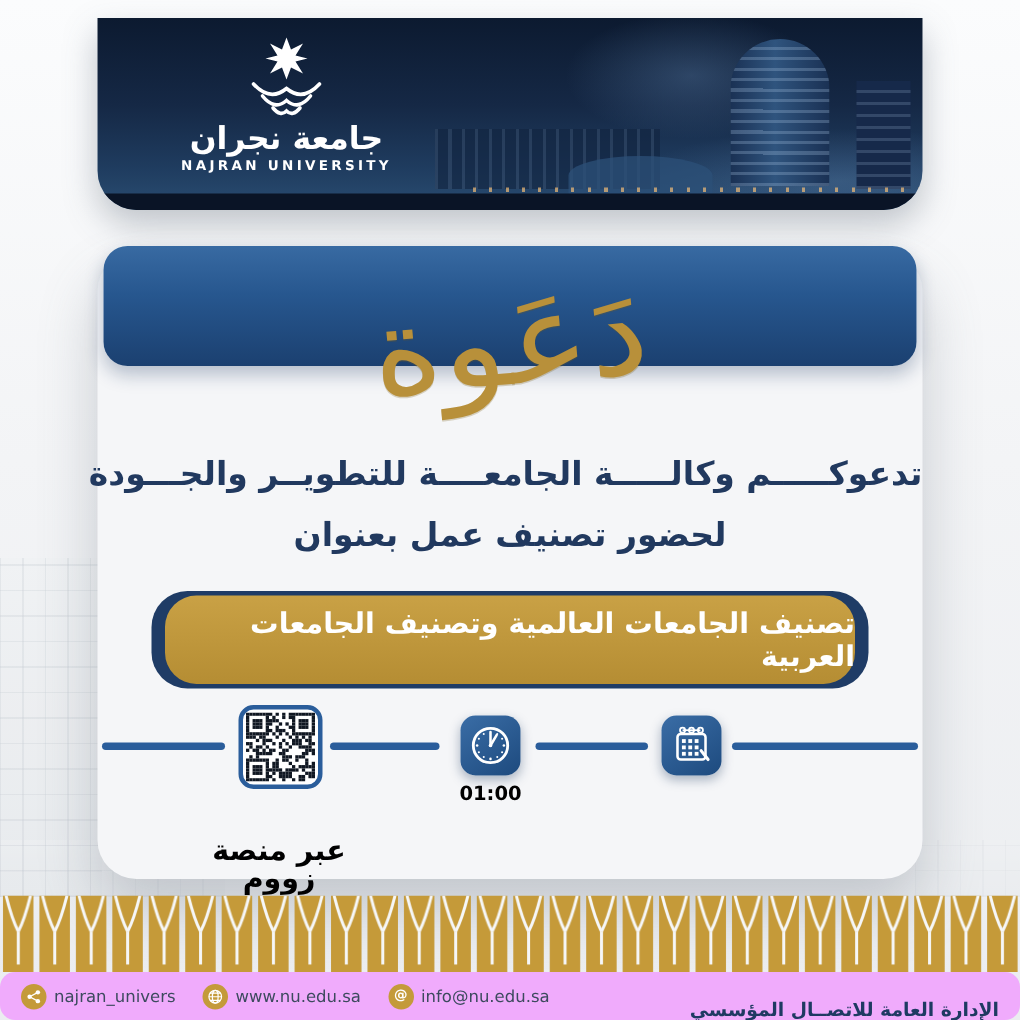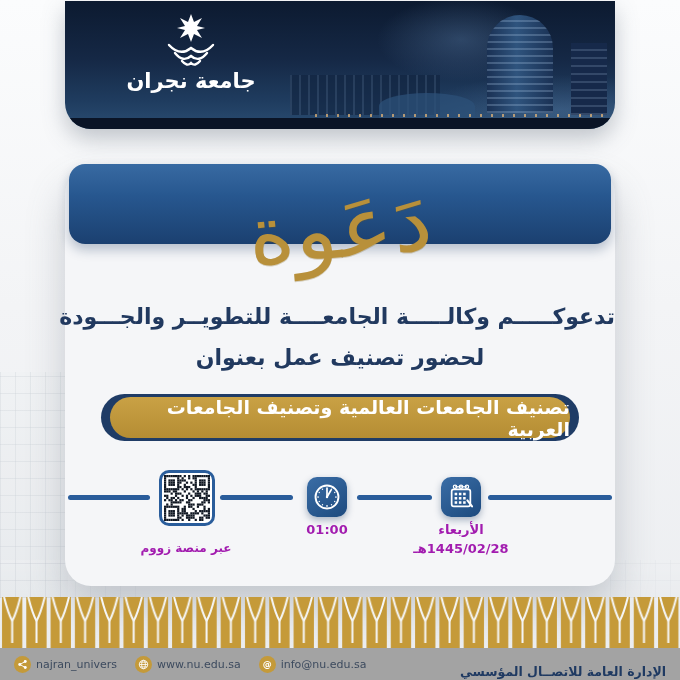--- a/index.html
+++ b/index.html
@@ -16,21 +16,21 @@
       repeating-linear-gradient(0deg, rgba(185,192,201,.30) 0 1px, transparent 1px 17px),
       repeating-linear-gradient(90deg, rgba(185,192,201,.30) 0 1px, transparent 1px 15px),
       linear-gradient(180deg,#f0f2f4,#e6e9ec);
   }
   .bg-bldg.left  { left:0; top:372px; width:68px; height:226px; }
   .bg-bldg.left2 { left:0; top:560px; width:150px; height:38px; opacity:.45; }
   .bg-bldg.right { right:0; top:560px; width:70px; height:38px; opacity:.35; }
 
   
   .header-photo {
-    position:absolute; left:65px; top:1px; width:550px; height:128px;
+    position:absolute; left:65px; top:12px; width:550px; height:128px;
     border-radius:0 0 26px 26px; overflow:hidden;
     background:linear-gradient(180deg,#0c1a30 0%,#152845 45%,#1f3c5f 78%,#2a4d72 100%);
     box-shadow:0 10px 22px rgba(90,100,115,.35);
   }
   .hp-glow { position:absolute; inset:0;
     background:radial-gradient(120px 60px at 72% 30%, rgba(110,150,195,.30), transparent 70%),
                radial-gradient(200px 50px at 90% 85%, rgba(120,160,205,.25), transparent 70%); }
   .bldg { position:absolute; }
   .bldg.tower {
     right:62px; bottom:16px; width:66px; height:98px;
@@ -83,21 +83,21 @@
     transform:rotate(-5deg) scaleX(1.08);
     text-shadow:0 1px 0 rgba(120,90,20,.25);
   }
   .invite-text {
     position:absolute; top:128px; left:0; width:100%;
     text-align:center; direction:rtl; white-space:nowrap;
     color:#21395f; font-weight:bold; font-size:22px; line-height:41px;
   }
   .topic-pill {
     position:absolute; top:226px; left:50%; transform:translateX(-50%);
-    width:478px; height:47px; background:#1f3c66; border-radius:24px;text-decoration:underline;
+    width:478px; height:65px; background:#1f3c66; border-radius:24px;text-decoration:underline;
   }
   .topic-pill-inner {
     position:absolute; left:9px; right:9px; top:3px; bottom:3px;
     border-radius:21px;
     background:linear-gradient(180deg,#c9a145,#b58d33);
     display:flex; align-items:center; justify-content:center;
     color:#fff; font-weight:bold; font-size:19px; direction:rtl;
   }
   
   .seg { position:absolute; top:327px; height:5px; background:#2a5d9b; border-radius:3px; }
@@ -112,36 +112,36 @@
   }
   .ico-tile {
     position:absolute; top:309px; width:40px; height:40px; border-radius:10px;
     background:linear-gradient(145deg,#3a6da6,#1d4a7e);
     box-shadow:0 3px 7px rgba(22,52,92,.35);
     display:flex; align-items:center; justify-content:center;
   }
   .ico-tile.clock    { left:242px; }
   .ico-tile.calendar { left:376px; }
   .lbl {
-    position:absolute; text-align:center; color:#a21caf; font-weight:bold;
+    position:absolute; text-align:center; color:#000000; font-weight:bold;
     font-size:13px; line-height:19px; direction:rtl;
   }
-  .lbl.qr    { left:61px;  width:120px; top:371px; font-size:12px; }
+  .lbl.qr    { left:61px;  width:120px; top:390px; font-size:19px; }
   .lbl.clock { left:212px; width:100px; top:352px; }
   .lbl.cal   { left:336px; width:120px; top:352px; }
   .lbl .num { direction:ltr; unicode-bidi:embed; }
 
   
   .band { position:absolute; left:0; top:597px; width:680px; height:51px; }
 
   
   .footer {
     position:absolute; left:0; top:648px; width:680px; height:32px;
-    background:#a3a3a3; display:flex; 
-    justify-content:space-between; padding:0 14px;
+    background:#f0abfc; display:flex; align-items:center;
+    justify-content:space-between; padding:0 14px;border-radius:10px;
   }
   .contacts { display:flex; align-items:center; gap:18px; }
   .contact { display:flex; align-items:center; gap:5px; color:#3c4a5e; font-size:11px; }
   .fico {
     width:17px; height:17px; border-radius:50%; background:#c49a3a; color:#fff;
     display:flex; align-items:center; justify-content:center; flex:none;
   }
   .dept { color:#1f3a62; font-weight:bold; font-size:12.5px; direction:rtl;margin-top:16px; }
 </style>
 </head>
@@ -163,20 +163,21 @@
   <div class="logo">
     <svg width="62" height="56" viewBox="0 0 62 56">
       <g fill="none" stroke="#ffffff" stroke-width="2.4" stroke-linecap="round">
         <path d="M31 1 L34 9 L42 5 L37 13 L45 15 L37 17 L42 25 L34 21 L31 29 L28 21 L20 25 L25 17 L17 15 L25 13 L20 5 L28 9 Z" fill="#ffffff" stroke="none"></path>
         <path d="M9 32 Q20 44 31 35 Q42 44 53 32"></path>
         <path d="M15 40 Q23 50 31 43 Q39 50 47 40"></path>
         <path d="M22 48 Q27 54 31 50 Q35 54 40 48"></path>
       </g>
     </svg>
     <div class="logo-ar">جامعة نجران</div>
+    <div class="logo-en">NAJRAN UNIVERSITY</div>
   </div>
 </div>
 
 <div class="card">
   <div class="blue-bar"></div>
   <div class="calligraphy">دَعَوة</div>
 
   <div class="invite-text">
     <div>تدعوكـــــم وكالـــــة الجامعــــة للتطويــر والجـــودة</div>
     <div>لحضور تصنيف عمل بعنوان</div>
@@ -479,24 +480,20 @@
         <rect x="22.5" y="25" width="3" height="3"></rect>
       </g>
       <line x1="27.5" y1="24" x2="33" y2="31" stroke="#fff" stroke-width="2.4" stroke-linecap="round"></line>
     </svg>
   </div>
 
   <div class="lbl qr">عبر منصة زووم</div>
   <div class="lbl clock">
     <div class="num">01:00</div>
   </div>
-  <div class="lbl cal">
-    <div>الأربعاء</div>
-    <div>1445/02/28هـ</div>
-  </div>
 </div>
 
 <div class="band">
   <svg width="680" height="51">
     <defs>
       <pattern id="py" width="24.3" height="51" patternUnits="userSpaceOnUse">
         <rect x="2" y="0" width="20.3" height="51" fill="#c59a39"></rect>
         <g fill="none" stroke="#f6f7f8" stroke-width="2">
           <path d="M4,0 C7,12 9.5,19 12.2,24"></path>
           <path d="M20.4,0 C17.4,12 14.9,19 12.2,24"></path>

